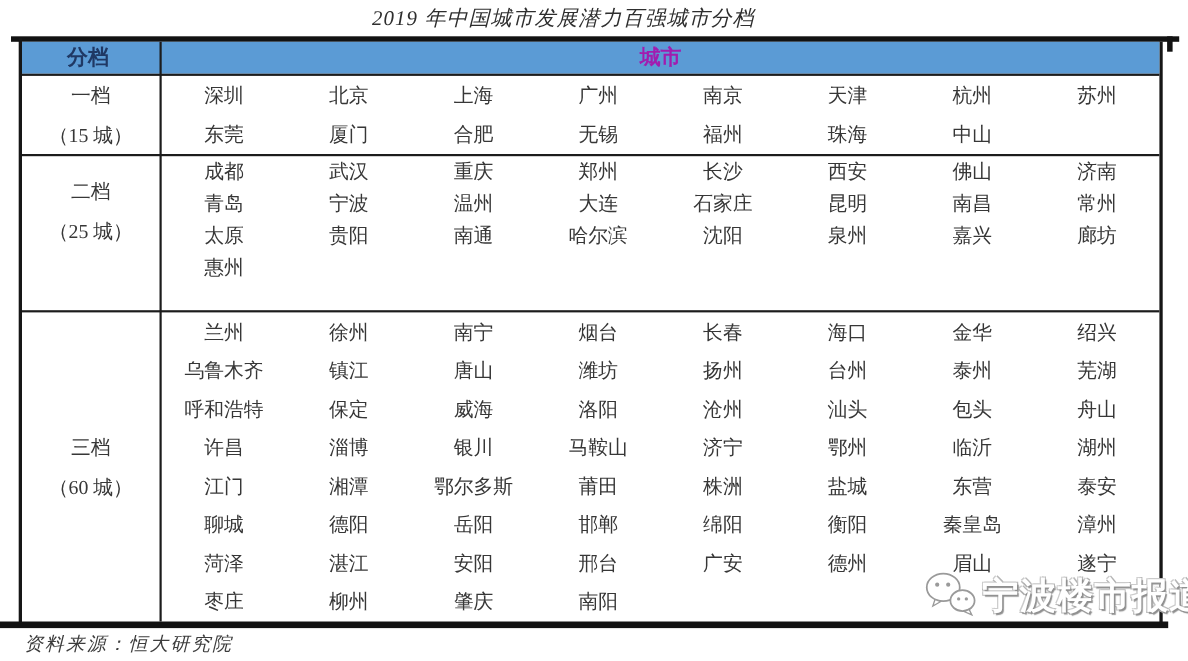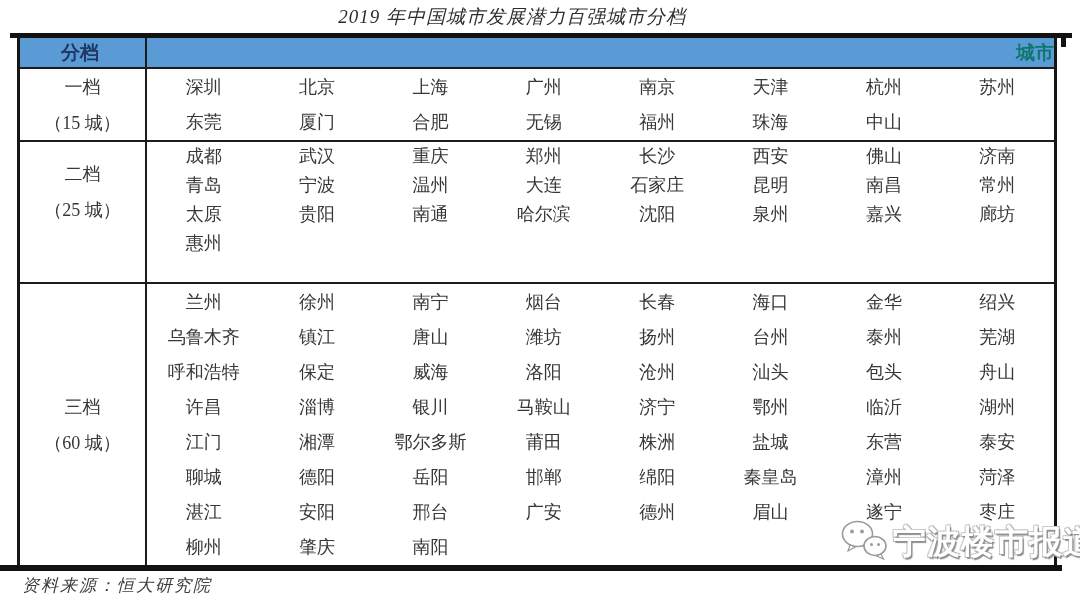--- a/index.html
+++ b/index.html
@@ -67,21 +67,21 @@
 
 <div class="title">2019 年中国城市发展潜力百强城市分档</div>
 
 <div class="rule-top"></div>
 <div class="rule-top-stub"></div>
 <div class="border-left"></div>
 <div class="border-right"></div>
 
 <div class="header-bg" style="background: rgb(91, 155, 213);"></div>
 <div class="th th-tier" style="color: rgb(31, 56, 100);">分档</div>
-<div class="th th-city" style="color: #0f766e; text-align: right;">城市</div>
+<div class="th th-city" style="color: #a21caf;">城市</div>
 
 <div class="hline hline-header"></div>
 <div class="hline hline-t1"></div>
 <div class="hline hline-t2"></div>
 <div class="vline-col"></div>
 
 <div class="tier-label tier1-label">
   <span>一档</span>
   <span>（15 城）</span>
 </div>
@@ -185,20 +185,21 @@
     <div class="city-cell">莆田</div>
     <div class="city-cell">株洲</div>
     <div class="city-cell">盐城</div>
     <div class="city-cell">东营</div>
     <div class="city-cell">泰安</div>
     <div class="city-cell">聊城</div>
     <div class="city-cell">德阳</div>
     <div class="city-cell">岳阳</div>
     <div class="city-cell">邯郸</div>
     <div class="city-cell">绵阳</div>
+    <div class="city-cell">衡阳</div>
     <div class="city-cell">秦皇岛</div>
     <div class="city-cell">漳州</div>
     <div class="city-cell">菏泽</div>
     <div class="city-cell">湛江</div>
     <div class="city-cell">安阳</div>
     <div class="city-cell">邢台</div>
     <div class="city-cell">广安</div>
     <div class="city-cell">德州</div>
     <div class="city-cell">眉山</div>
     <div class="city-cell">遂宁</div>

